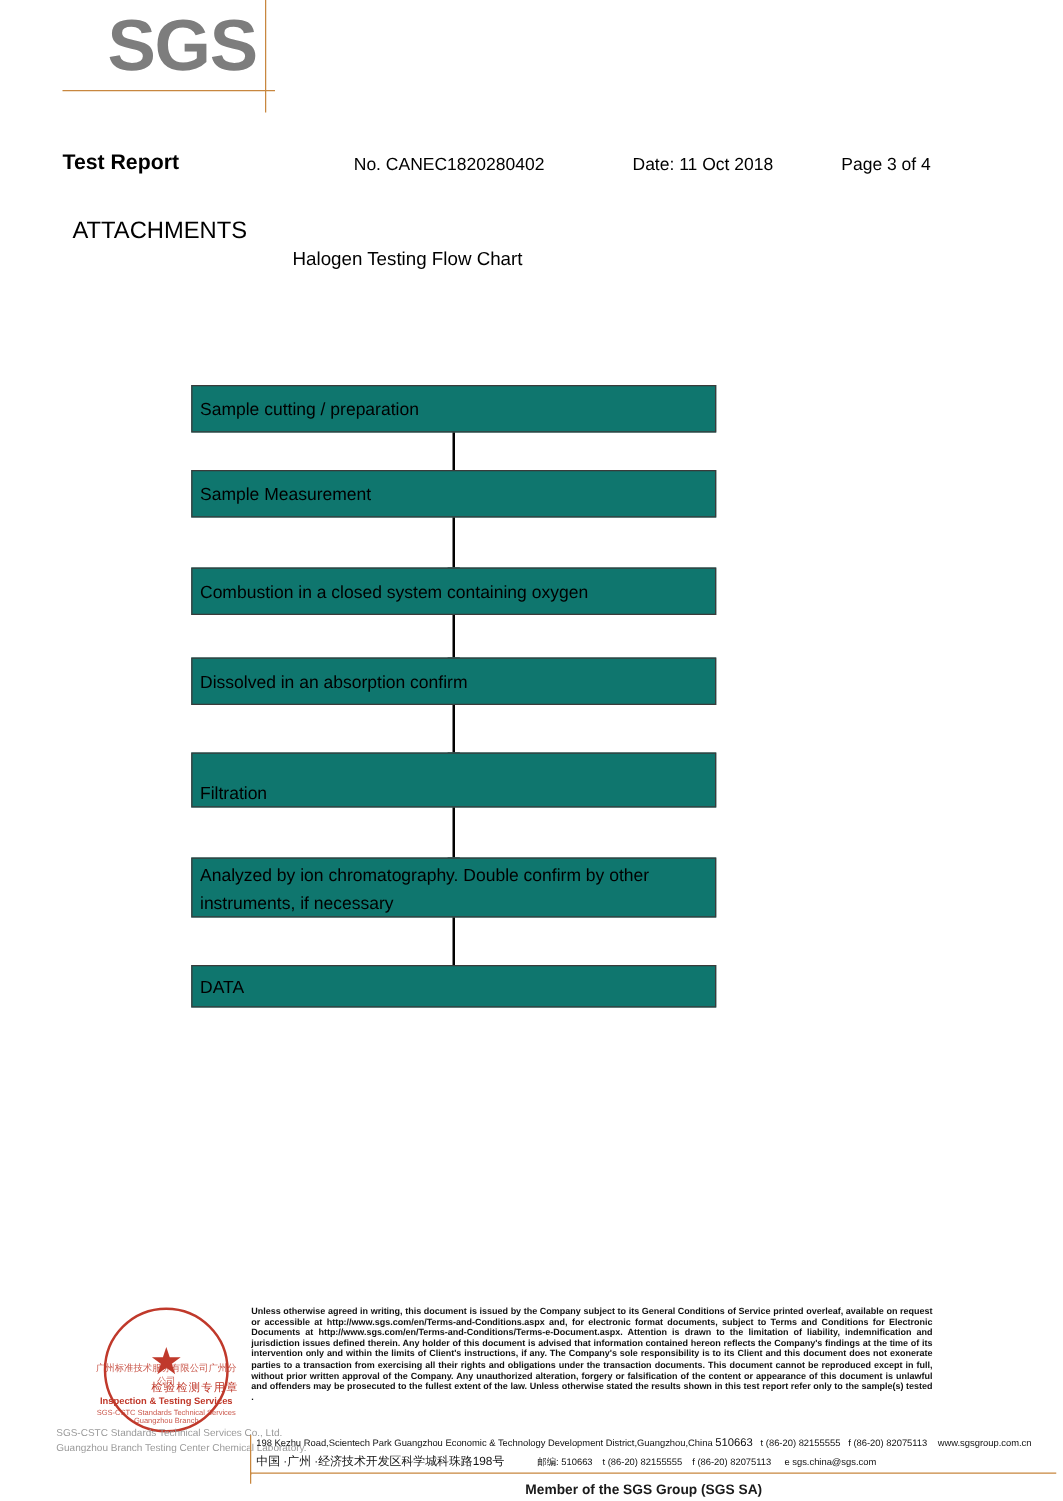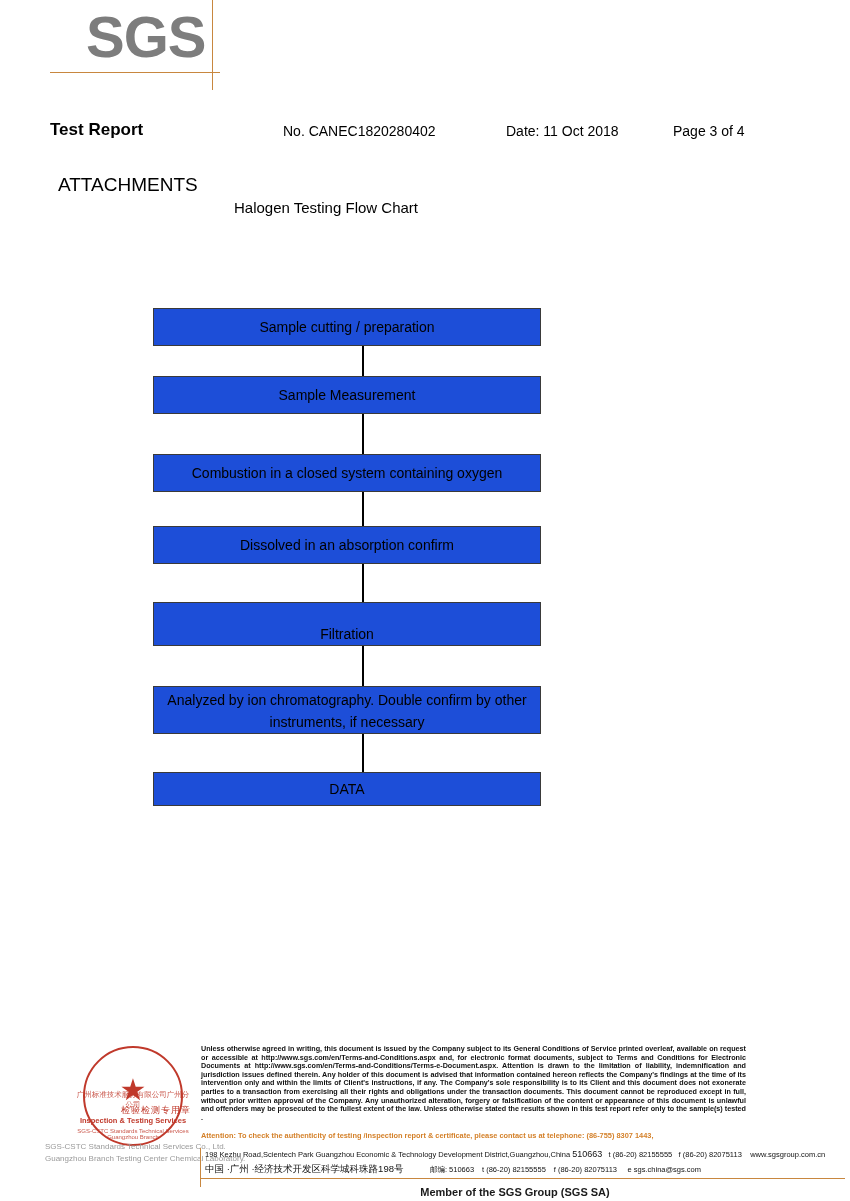--- a/index.html
+++ b/index.html
@@ -96,26 +96,26 @@
   
   #flowchart {
     position: absolute;
     left: 153px;
     top: 308px;
     width: 420px;
   }
   .flow-box {
     position: absolute;
     left: 0;
-    width: 388px;
+    width: 420px;
     box-sizing: border-box;
     border: 1.5px solid #3a3a3a;
-    background: #1d4ed8;
+    background: #0f766e;
     font-size: 14px;
-    text-align: center;
+    text-align: left;
     color: #000;
   }
   .flow-box .flow-label {
     display: block;
     padding: 0 6px;
   }
   .flow-arrow {
     position: absolute;
     left: 209px;
     width: 2px;
@@ -375,21 +375,20 @@
     <div id="seal-cn">检验检测专用章</div>
     <div id="seal-en">Inspection &amp; Testing Services</div>
     <div id="seal-arc-bottom">SGS-CSTC Standards Technical Services Guangzhou Branch</div>
     <div id="seal-company-1">SGS-CSTC Standards Technical Services Co., Ltd.</div>
     <div id="seal-company-2">Guangzhou Branch Testing Center Chemical Laboratory.</div>
   </div>
 
   <div id="legal-block">Unless otherwise agreed in writing, this document is issued by the Company subject to its General Conditions of Service printed overleaf, available on request or accessible at http://www.sgs.com/en/Terms-and-Conditions.aspx and, for electronic format documents, subject to Terms and Conditions for Electronic Documents at http://www.sgs.com/en/Terms-and-Conditions/Terms-e-Document.aspx. Attention is drawn to the limitation of liability, indemnification and jurisdiction issues defined therein. Any holder of this document is advised that information contained hereon reflects the Company's findings at the time of its intervention only and within the limits of Client's instructions, if any. The Company's sole responsibility is to its Client and this document does not exonerate parties to a transaction from exercising all their rights and obligations under the transaction documents. This document cannot be reproduced except in full, without prior written approval of the Company. Any unauthorized alteration, forgery or falsification of the content or appearance of this document is unlawful and offenders may be prosecuted to the fullest extent of the law. Unless otherwise stated the results shown in this test report refer only to the sample(s) tested .</div>
 
   <div id="attention-block">
-    <div>Attention: To check the authenticity of testing /inspection report &amp; certificate, please contact us at telephone: (86-755) 8307 1443,</div>
   </div>
 
   <div id="addr-divider-v"></div>
 
   <div id="addr-en">
     <span>198 Kezhu Road,Scientech Park Guangzhou Economic &amp; Technology Development District,Guangzhou,China</span>
     <span class="big">510663</span>
     &nbsp;
     <span>t (86-20) 82155555</span>
     &nbsp;

